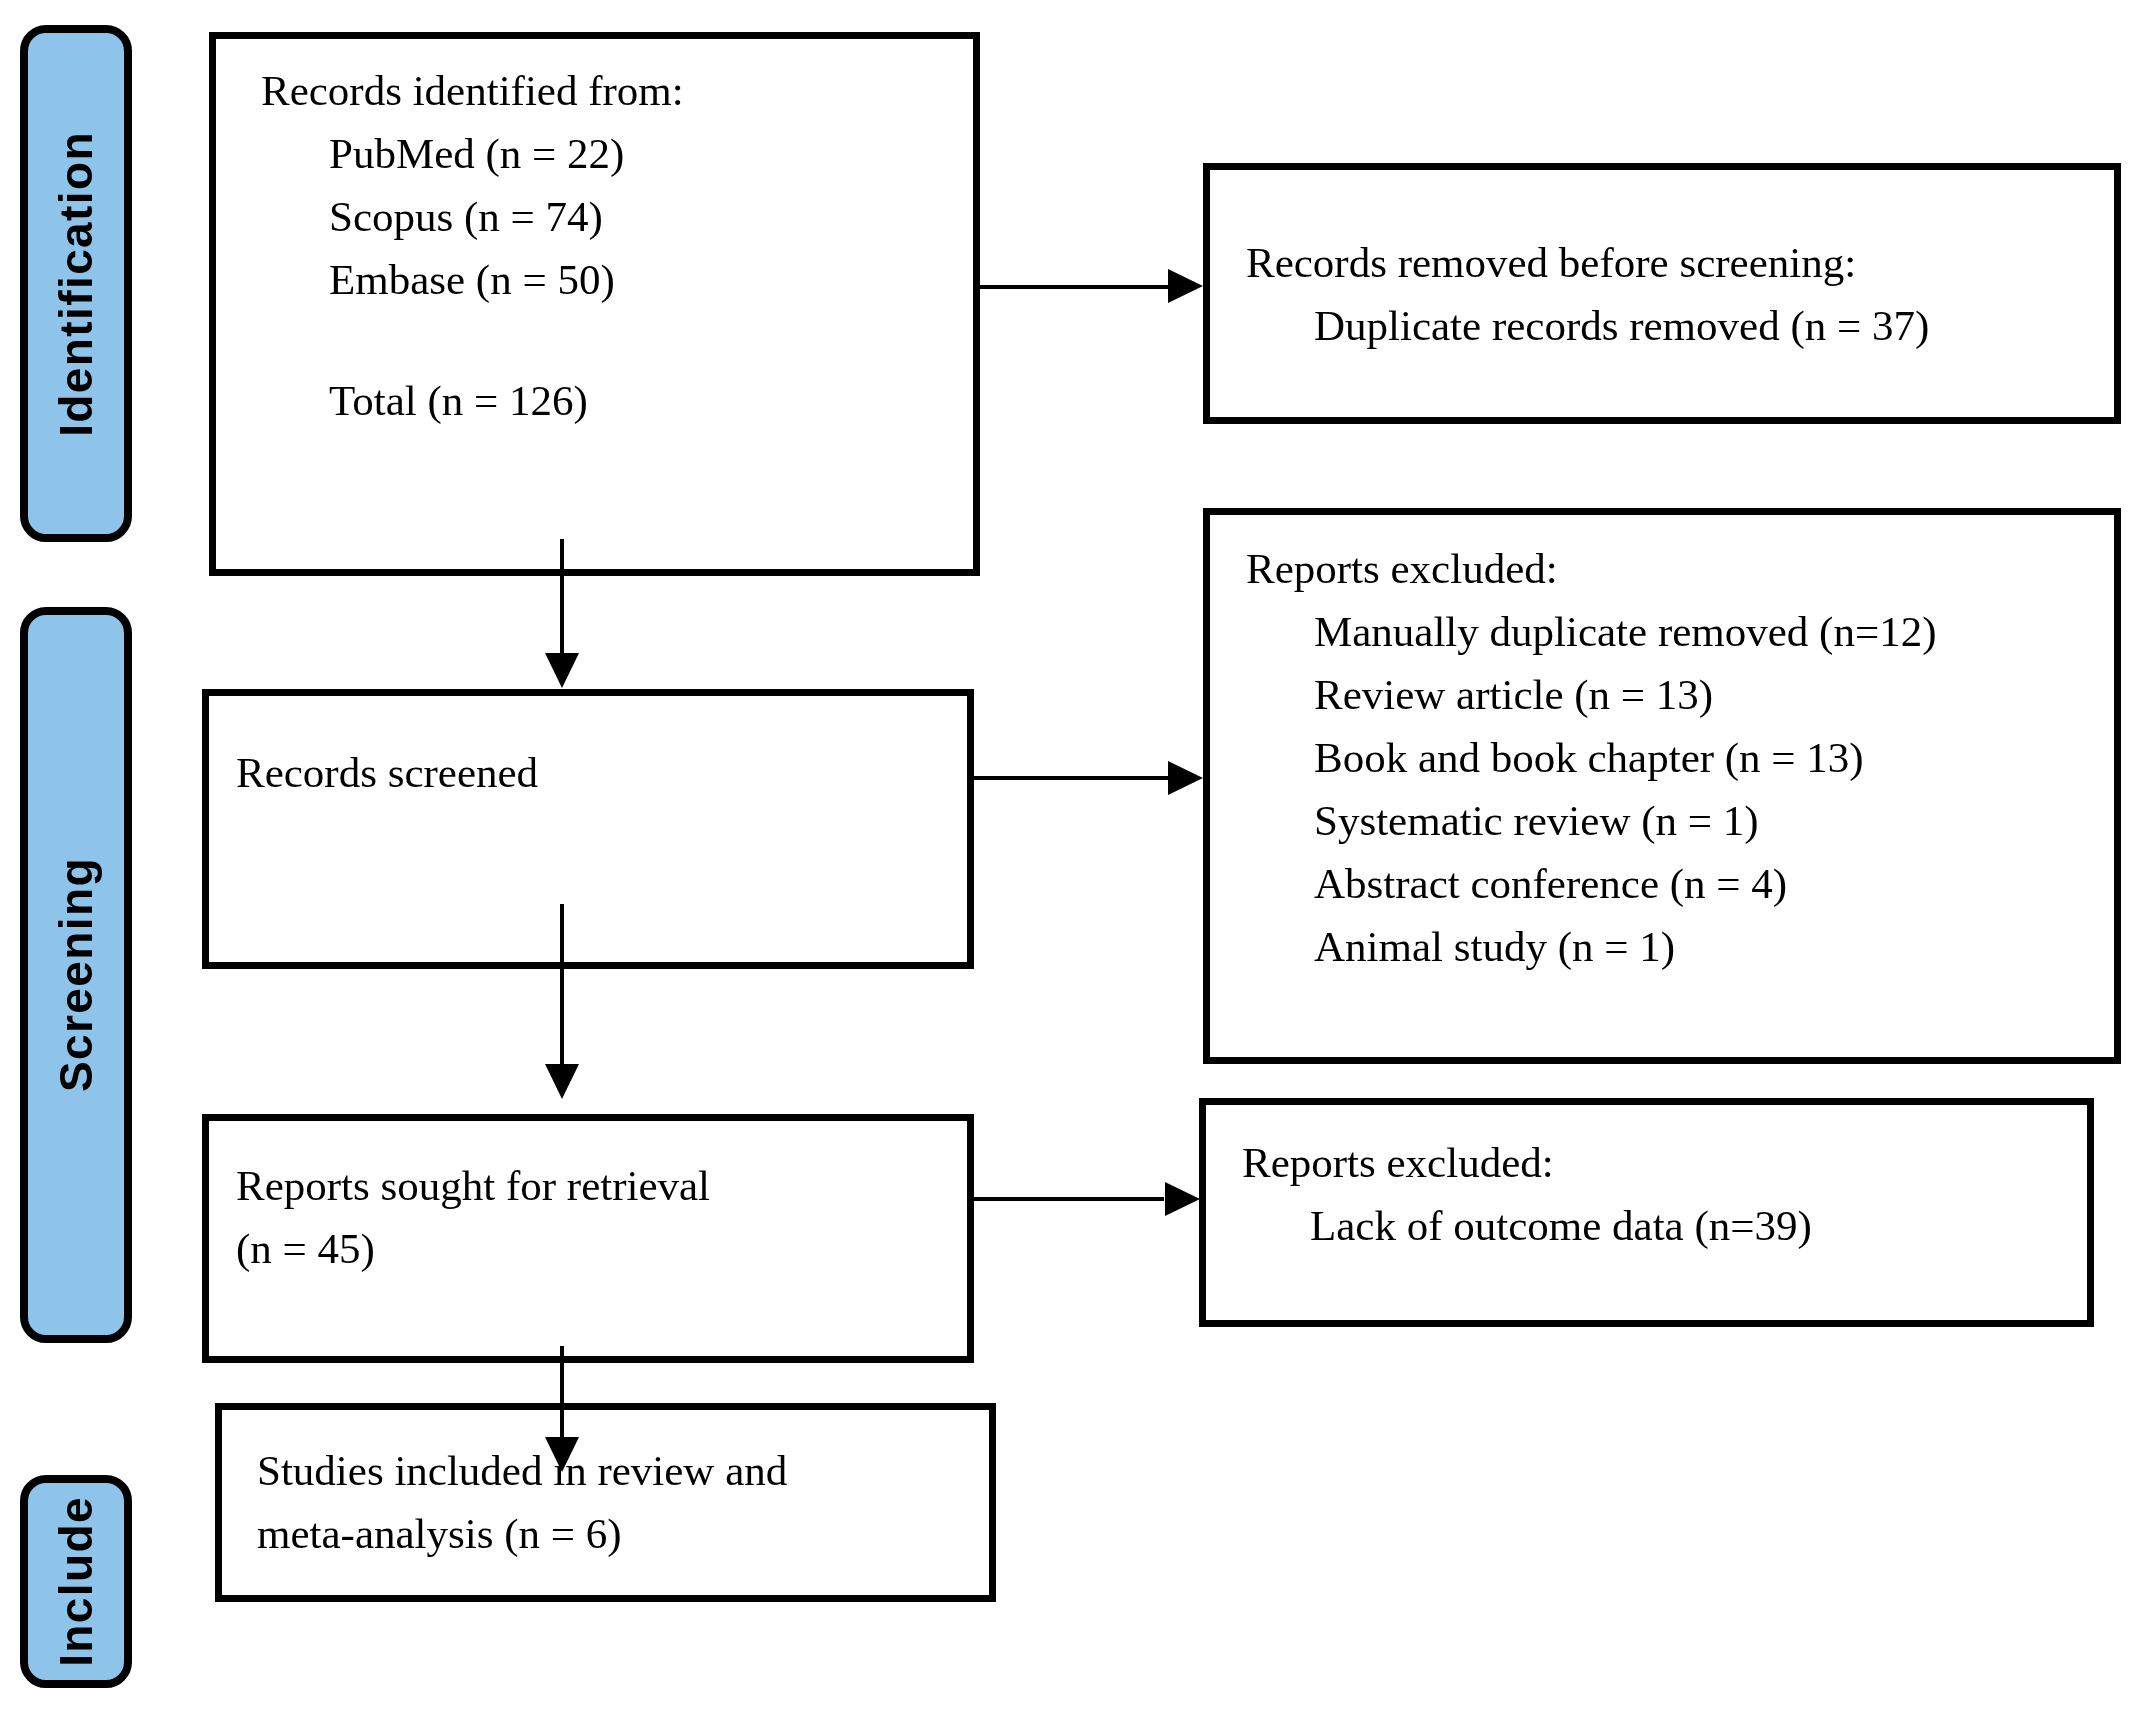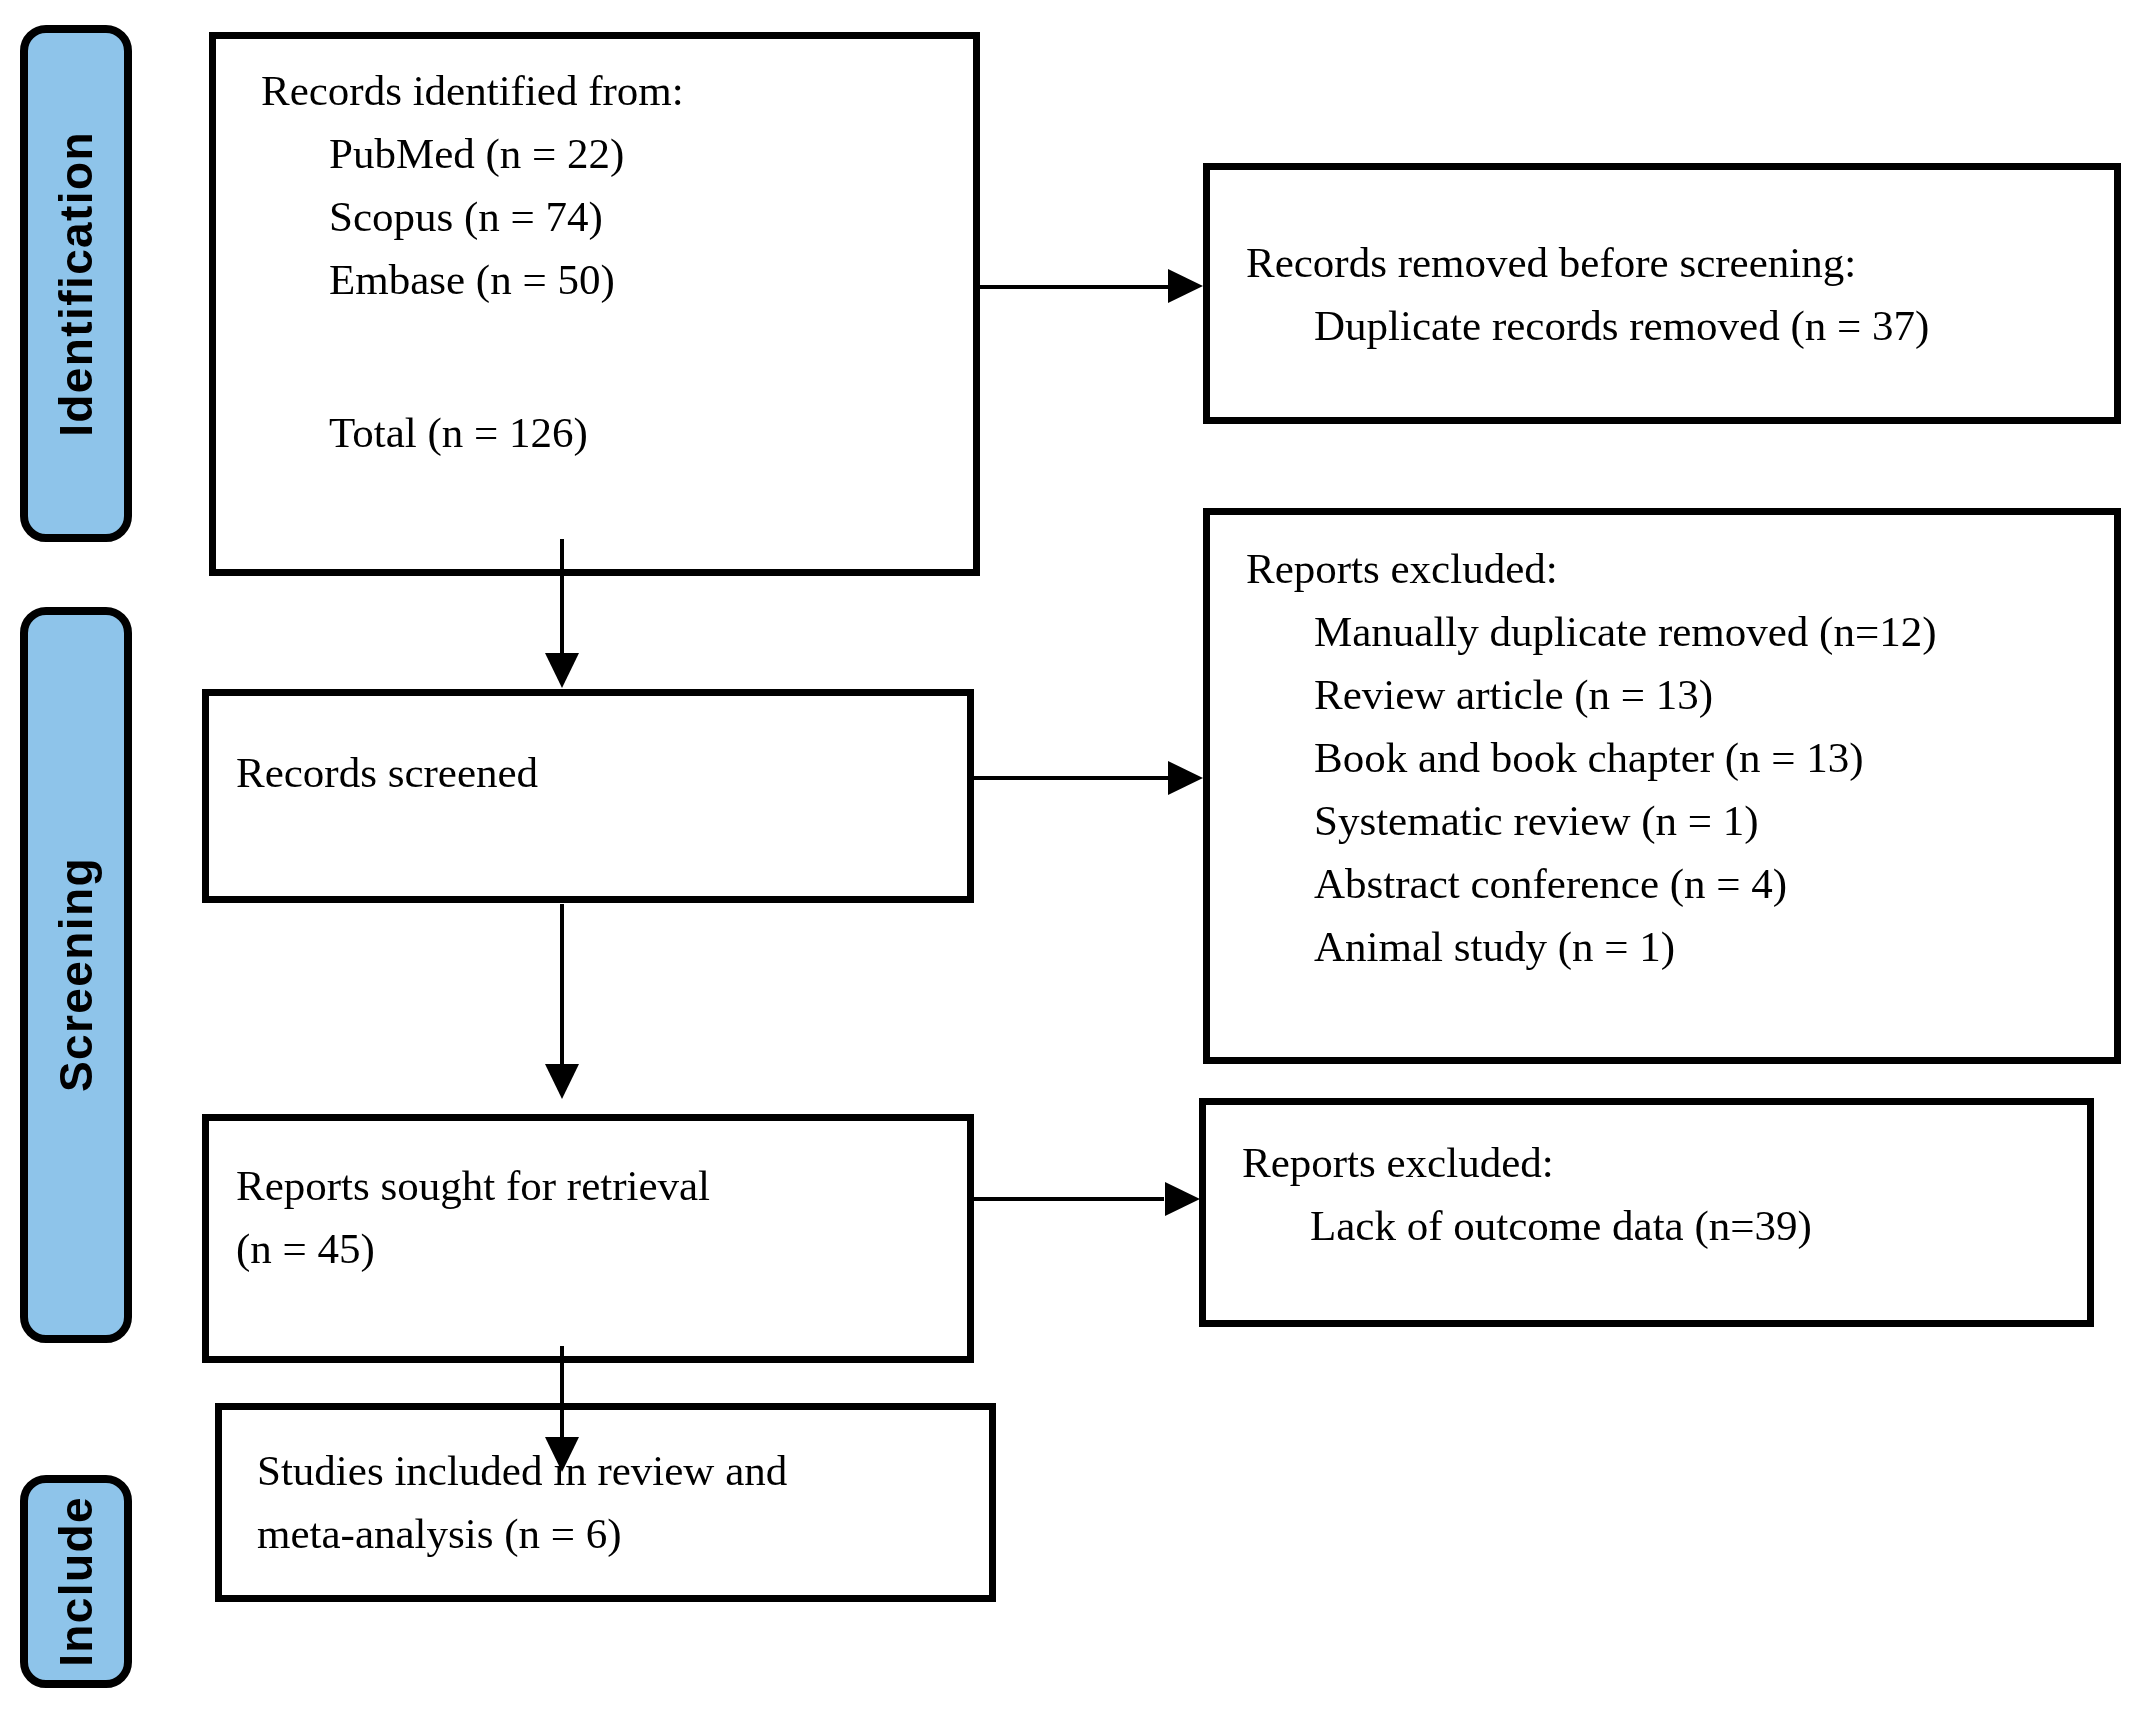--- a/index.html
+++ b/index.html
@@ -42,25 +42,25 @@
   
   .fbox {
     position: absolute;
     background: var(--box-fill);
     border: 7.2px solid var(--line-color);
     font-size: 43px;
     line-height: 63px;
   }
   .ln { white-space: nowrap; }
   .indent { padding-left: 68px; font-family: Liberation Serif, serif; }
-  .gap { margin-top: 90px; }
+  .gap { margin-top: 58px; }
 
   #box-identified { left: 209px;  top: 32px;   width: 771px; height: 544px; padding: 20px 10.8px 0 45px; }
   #box-removed    { left: 1203px; top: 163px;  width: 918px; height: 261px; padding: 61px 10.8px 0 36px; }
-  #box-screened   { left: 202px;  top: 689px;  width: 772px; height: 214px; padding: 45px 10.8px 0 27px; }
+  #box-screened   { left: 202px;  top: 689px;  width: 772px; height: 280px; padding: 45px 10.8px 0 27px; }
   #box-excluded   { left: 1203px; top: 508px;  width: 918px; height: 556px; padding: 21.6px 10.8px 0 36px; }
   #box-sought     { left: 202px;  top: 1098px; width: 772px; height: 249px; padding: 33px 10.8px 0 27px; margin-top: 16px; }
   #box-excluded-retrieval { left: 1199px; top: 1098px; width: 895px; height: 229px; padding: 26px 10.8px 0 36px; }
   #box-included   { left: 215px;  top: 1403px; width: 781px; height: 199px; padding: 29px 10.8px 0 35px; }
 
   
   .seg { position: absolute; background: var(--line-color); }
   .head-down {
     position: absolute; width: 0; height: 0;
     border-left: 17.3px solid transparent;

